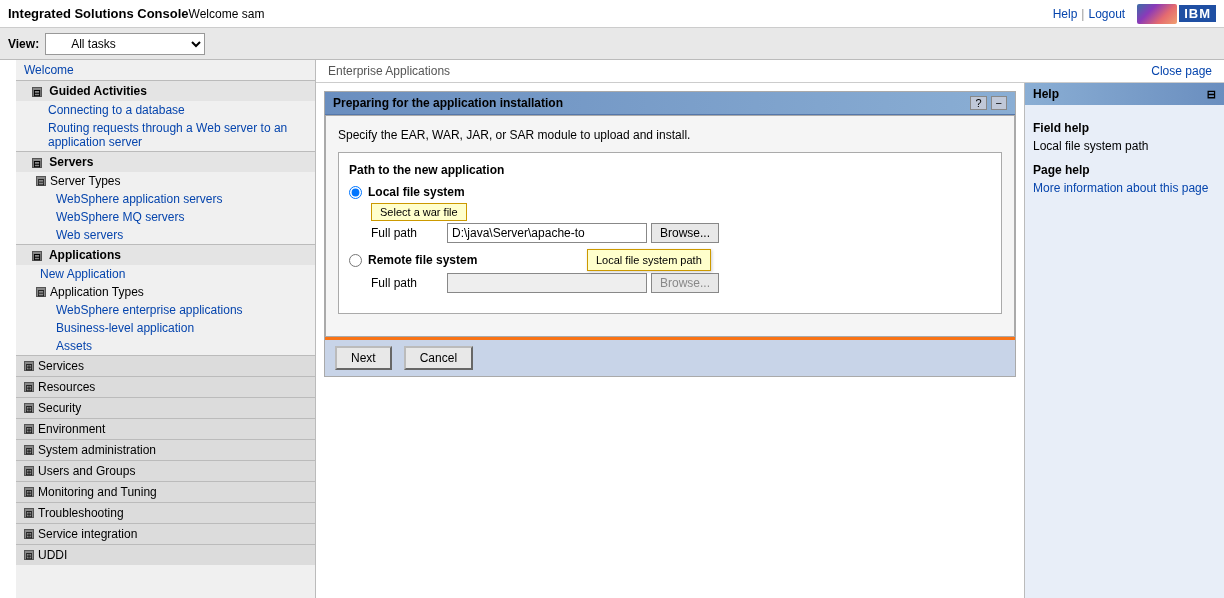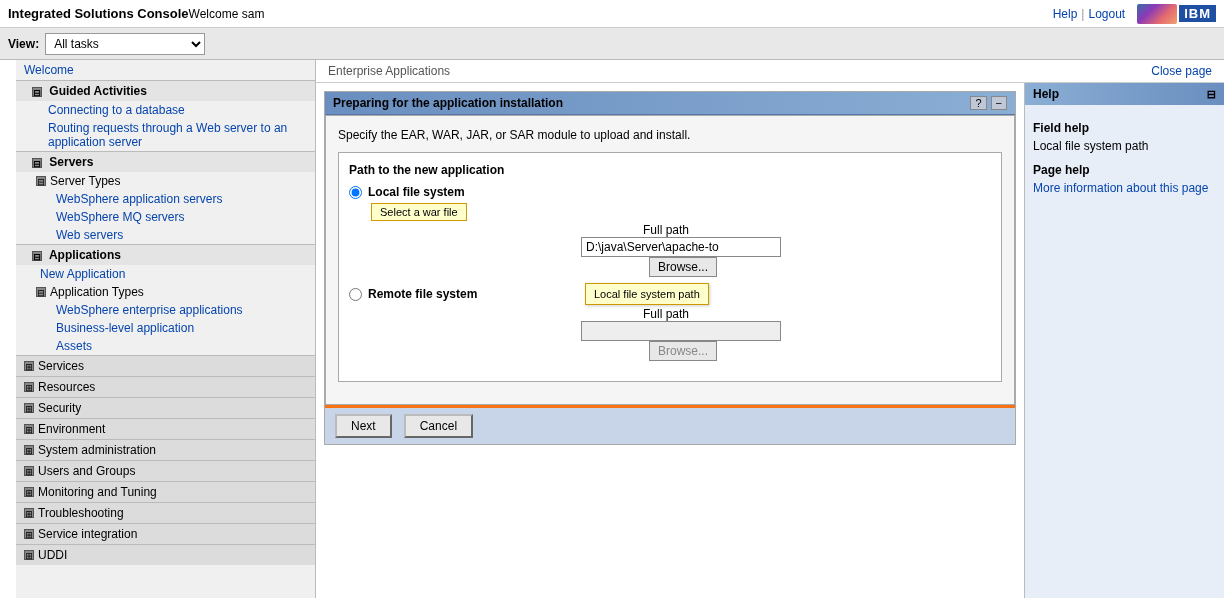--- a/index.html
+++ b/index.html
@@ -19,21 +19,21 @@
     .topbar-sep { color: #999; }
 
     
     #viewbar {
       display: flex; align-items: center;
       background: #e8e8e8; border-bottom: 1px solid #bbb;
       padding: 4px 8px; height: 32px;
     }
     #viewbar label { font-size: 12px; font-weight: bold; margin-right: 6px; }
     #viewbar select {
-      font-size: 12px; padding: 2px 4px; border: 1px solid #999;
+      font-size: 12px; padding: 2px 21px; border: 1px solid #999;
       background: #fff; width: 160px;
     }
 
     
     #main-layout { display: flex; height: calc(598px - 60px); padding-left: 16px; }
 
     
     #sidebar {
       width: 300px; min-width: 300px; background: #f0f0f0;
       border-right: 1px solid #bbb; overflow-y: auto; font-size: 12px;
@@ -85,21 +85,21 @@
       margin-bottom: 10px;
     }
     .path-box-title { font-size: 12px; font-weight: bold; color: #000; margin-bottom: 8px; }
 
     
     .radio-row { display: flex; align-items: center; margin-bottom: 6px; }
     .radio-row input[type=radio] { margin-right: 6px; }
     .radio-label { font-size: 12px; font-weight: bold; color: #000; }
 
     
-    .field-row { display: flex; align-items: center; margin-left: 22px; margin-bottom: 10px; flex-direction: column; }
+    .field-row { display: flex; align-items: center; margin-left: 22px; margin-bottom: 10px; }
     .field-label { font-size: 12px; color: #000; margin-right: 6px; width: 70px; }
     .field-input { border: 1px solid #888; padding: 2px 4px; font-size: 12px; width: 200px; }
     .browse-btn {
       margin-left: 4px; background: #e8e8e8; border: 1px solid #888;
       padding: 2px 8px; font-size: 12px; cursor: pointer;
     }
 
     
     .tooltip-box {
       position: relative; display: inline-block;

